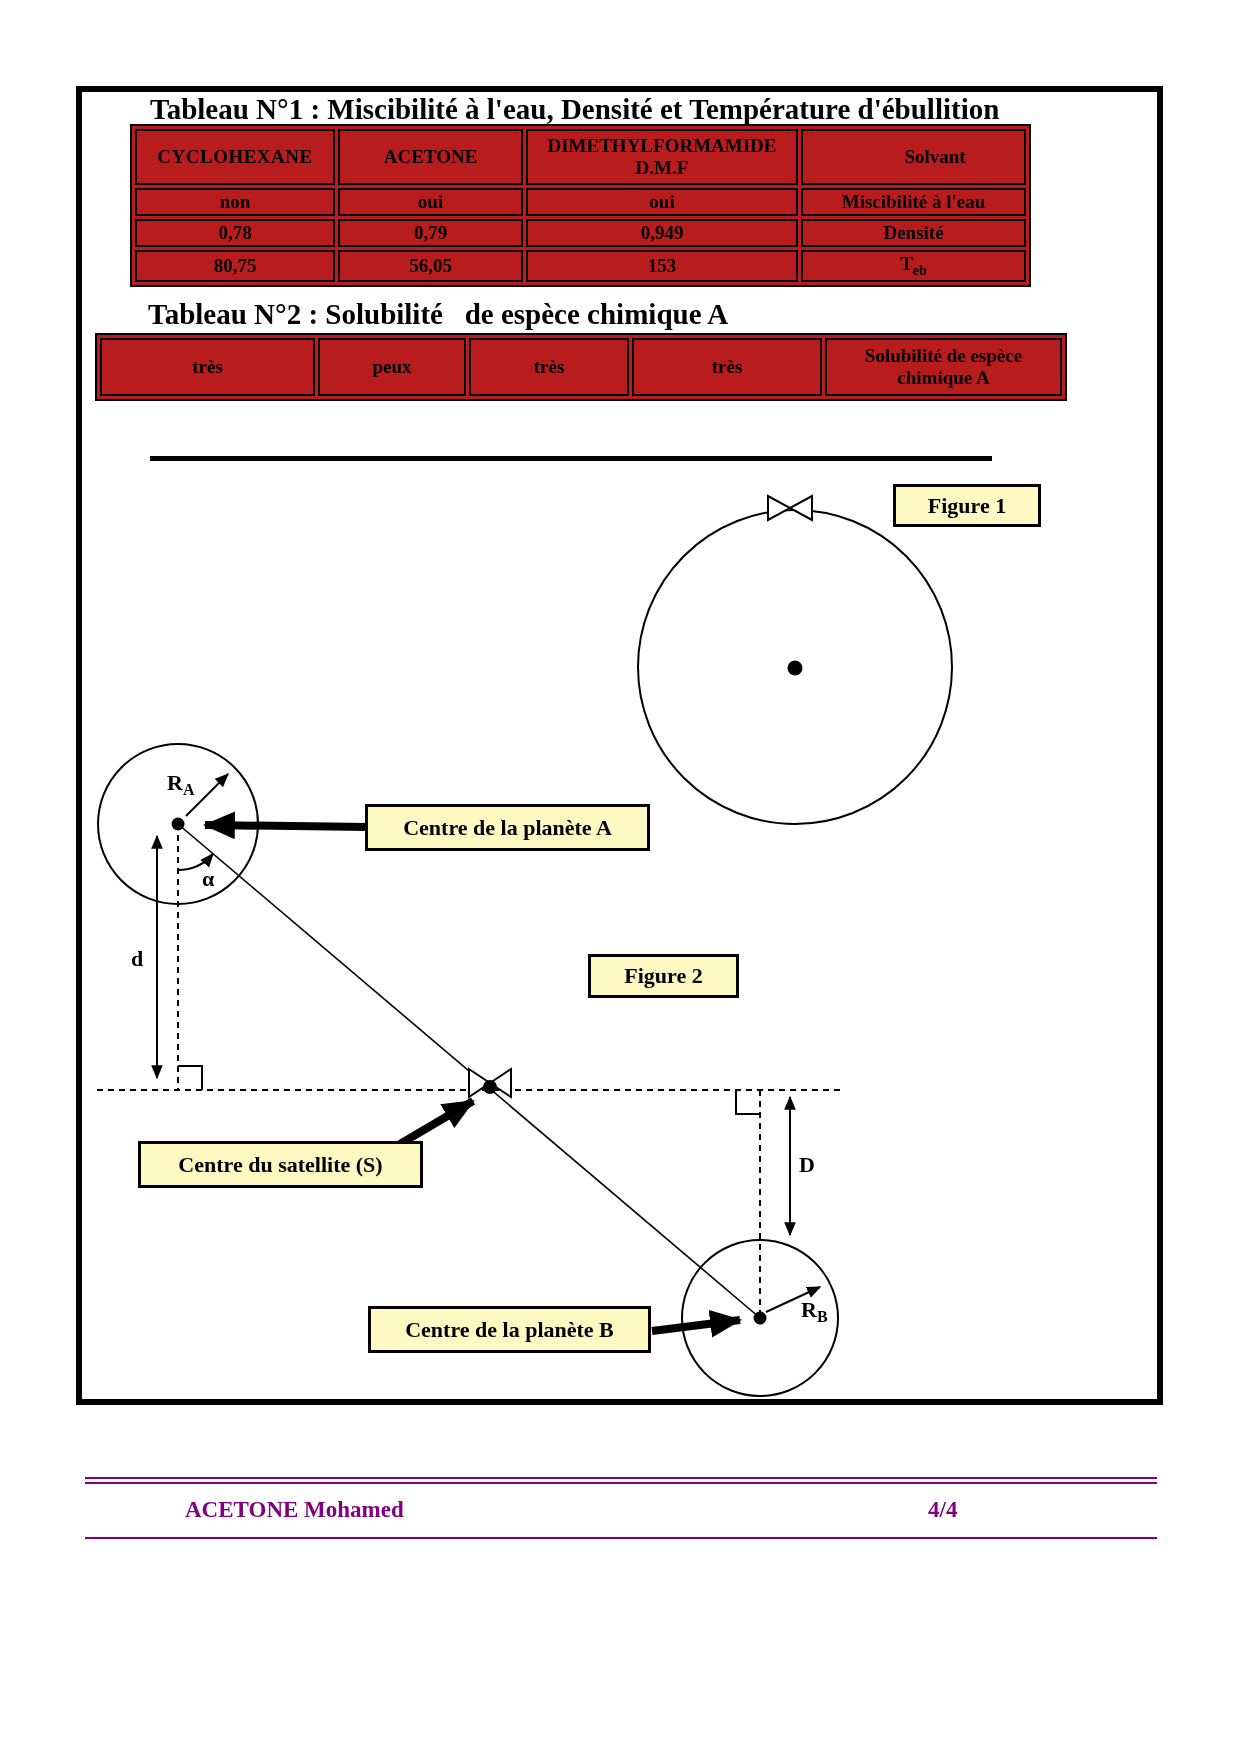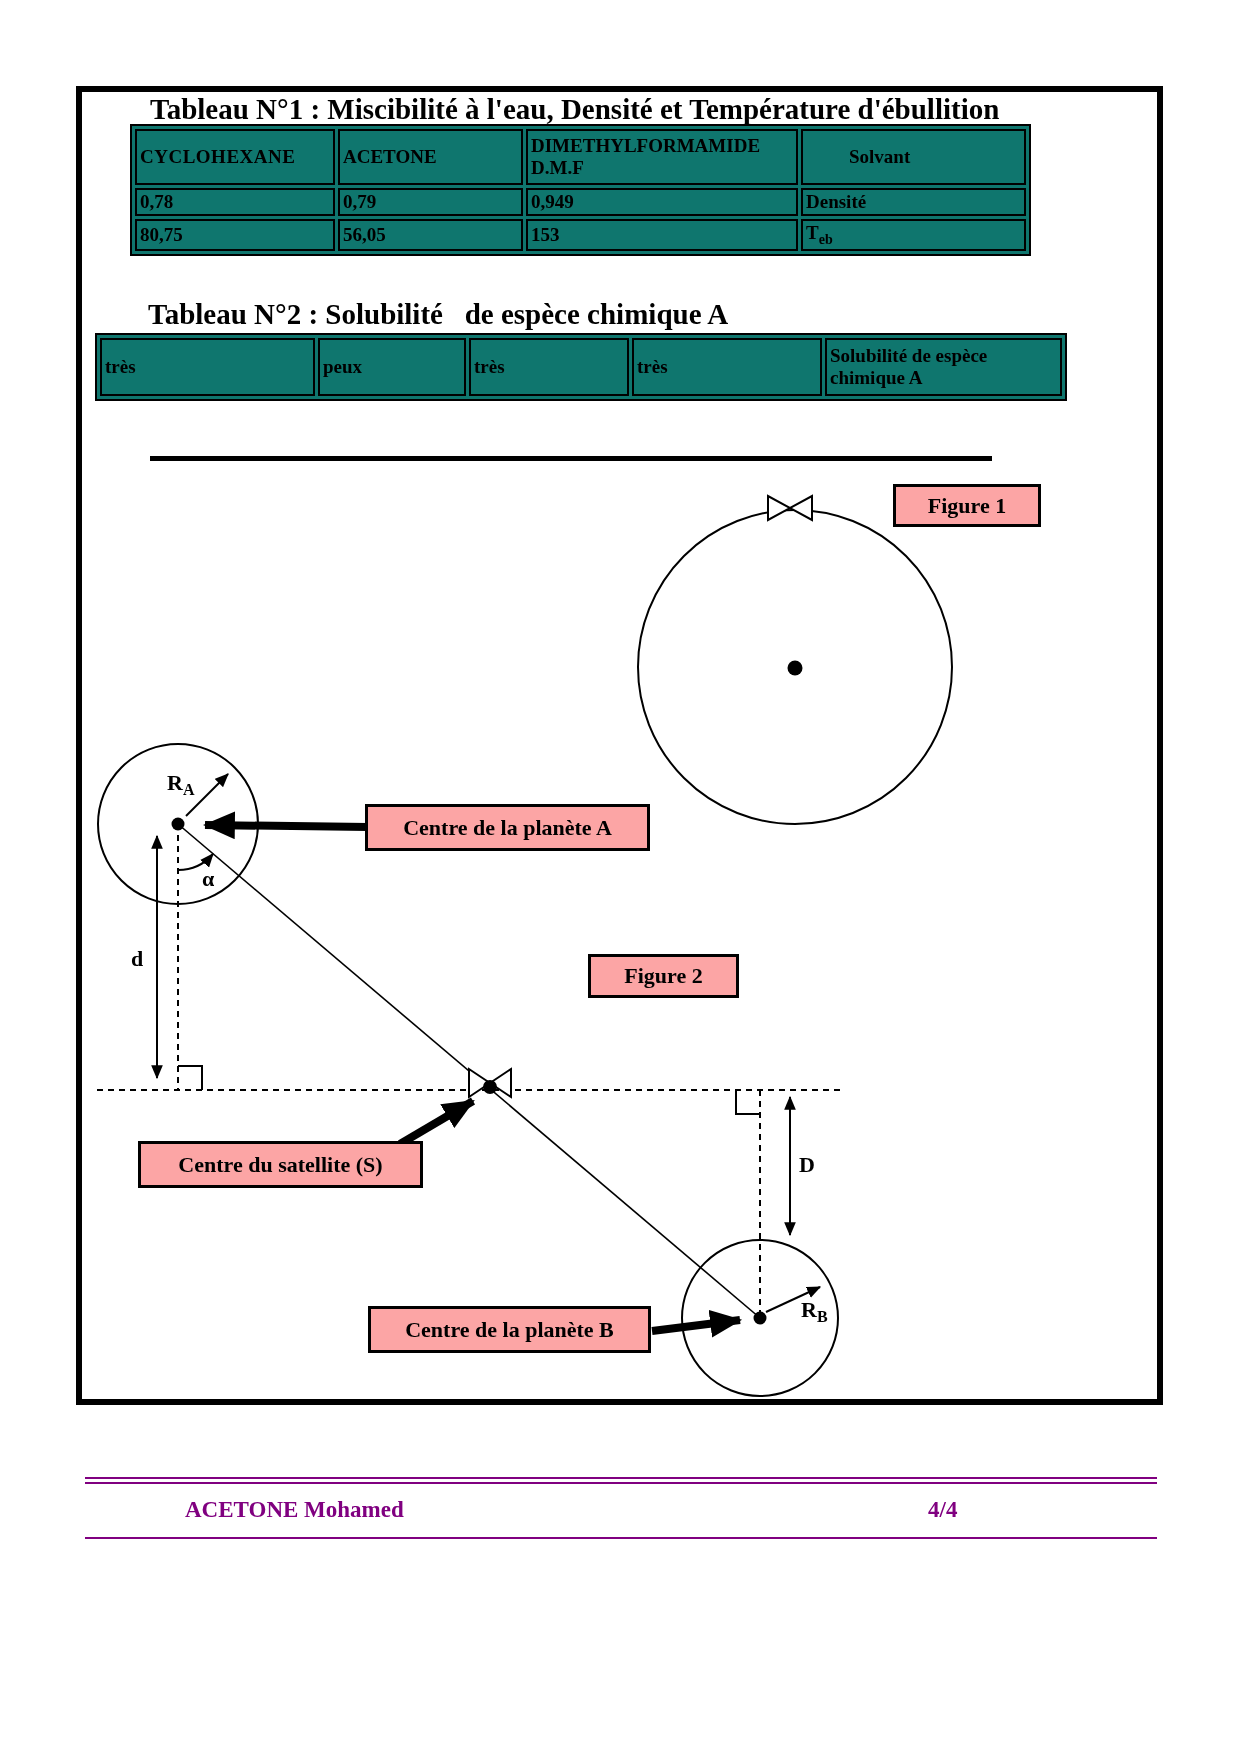--- a/index.html
+++ b/index.html
@@ -10,21 +10,21 @@
   }
   .abs { position:absolute; }
   .page-border { left:76px; top:86px; width:1087px; height:1319px; border:6px solid #000; }
 
   .doc-title { font-weight:bold; font-size:29px; white-space:pre; }
   #title1 { left:150px; top:93px; }
   #title2 { left:148px; top:298px; }
 
   table {
     border-collapse:separate; border-spacing:3px; border:2px solid #000;
-    table-layout:fixed; text-align:left; font-weight:bold; background:#0f766e;
+    table-layout:fixed; text-align:center; font-weight:bold; background:#b91c1c;
   }
   td { border:2px solid #000; vertical-align:middle; font-size:19px; padding:1px 3px; }
   #table1 { left:130px; top:124px; width:898px; }
   #table2 { left:95px;  top:333px; width:966px; }
   .pre { white-space:pre-line; }
   .hdr td { height:56px; font-size:19px; }
   #table2 .hdr td { height:54px; }
   tr.data td { height:26px; }
   #table2 tr.data td { height:58px; }
   .lg { font-size:22px;padding-left:46px; }
@@ -39,21 +39,21 @@
   .lnthin { stroke:#000; stroke-width:1.6; fill:none; }
   .dash { stroke:#000; stroke-width:2; fill:none; stroke-dasharray:6 5; }
   .meas { stroke:#000; stroke-width:2; fill:none; }
   .thickarrow { stroke:#000; stroke-width:8; fill:none; }
   .dot { fill:#000; stroke:none; }
   .bowtie { stroke:#000; stroke-width:2; fill:#fff; }
   marker path { fill:#000; stroke:none; }
   svg text { font-family:"Liberation Serif","DejaVu Serif",serif; font-weight:bold; font-size:22px; fill:#000; }
 
   .label-box {
-    border:3px solid #000; background:#fca5a5; display:flex; align-items:center;
+    border:3px solid #000; background:#fef9c3; display:flex; align-items:center;
     justify-content:center; font-weight:bold; font-size:22px; z-index:2;
   }
   #fig1box { left:893px; top:484px; width:148px; height:43px; }
   #fig2box { left:588px; top:954px; width:151px; height:44px; }
   #boxA { left:365px; top:804px; width:285px; height:47px; }
   #boxS { left:138px; top:1141px; width:285px; height:47px; }
   #boxB { left:368px; top:1306px; width:283px; height:47px; }
 
   .footer-line { background:#800080; height:2px; left:85px; width:1072px; }
   #fl1 { top:1477px; } #fl2 { top:1482px; } #fl3 { top:1537px; }
@@ -74,20 +74,26 @@
       <col style="width:272px">
       <col style="width:225px">
     </colgroup>
   <tbody>
     <tr class="hdr">
       <td class="sm">CYCLOHEXANE</td>
       <td class="md">ACETONE</td>
       <td class="pre">DIMETHYLFORMAMIDE
 D.M.F</td>
       <td class="lg">Solvant</td>
+    </tr>
+    <tr class="data">
+      <td>non</td>
+      <td>oui</td>
+      <td>oui</td>
+      <td>Miscibilité à l'eau</td>
     </tr>
     <tr class="data">
       <td>0,78</td>
       <td>0,79</td>
       <td>0,949</td>
       <td>Densité</td>
     </tr>
     <tr class="data">
       <td>80,75</td>
       <td>56,05</td>

